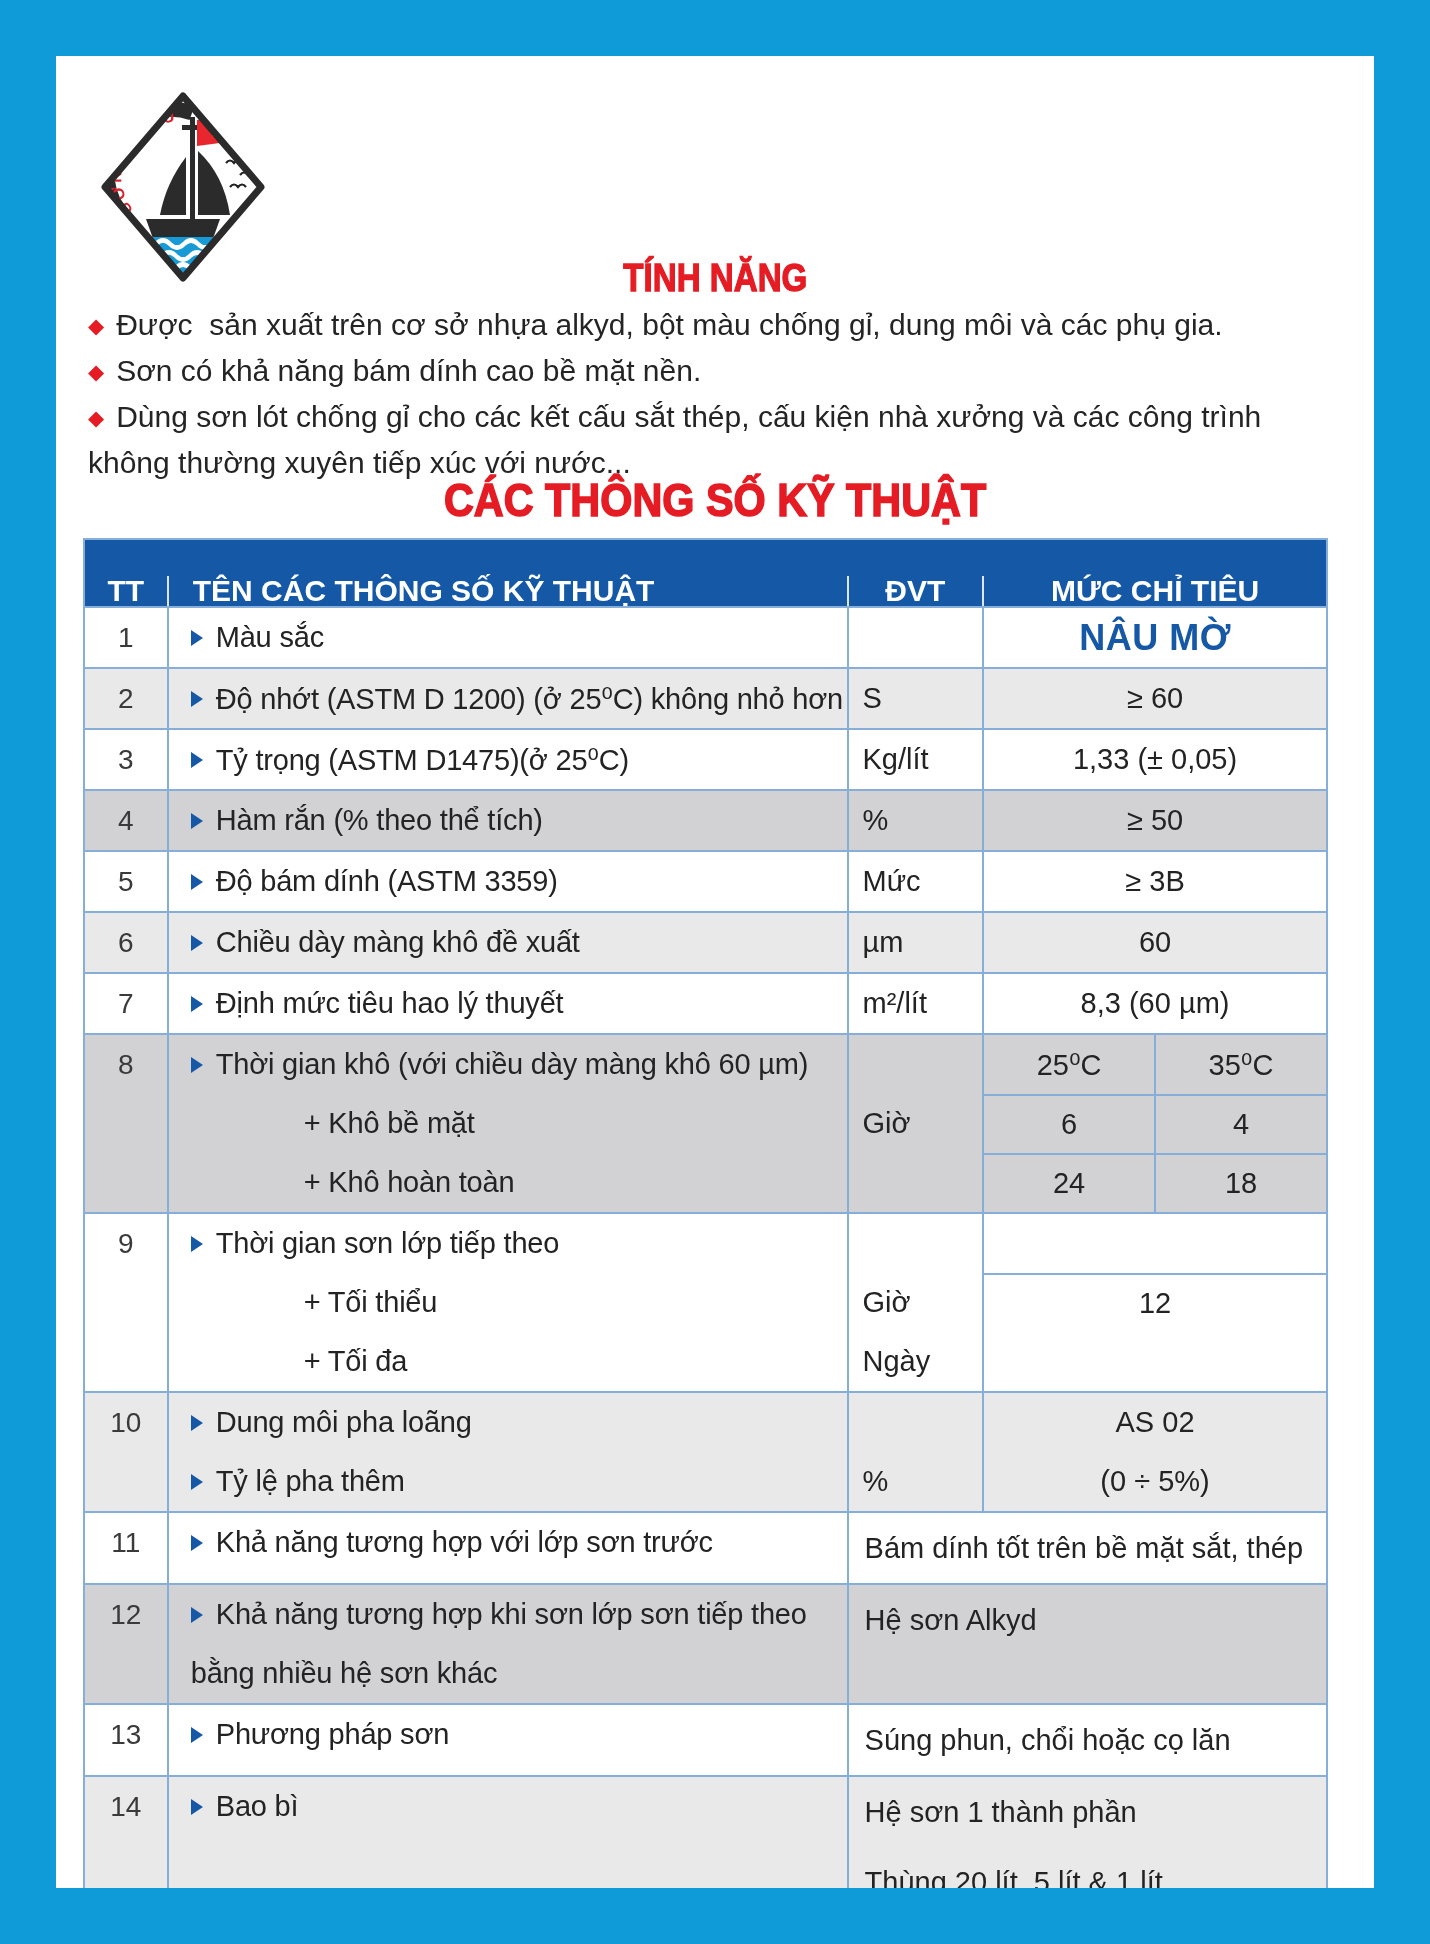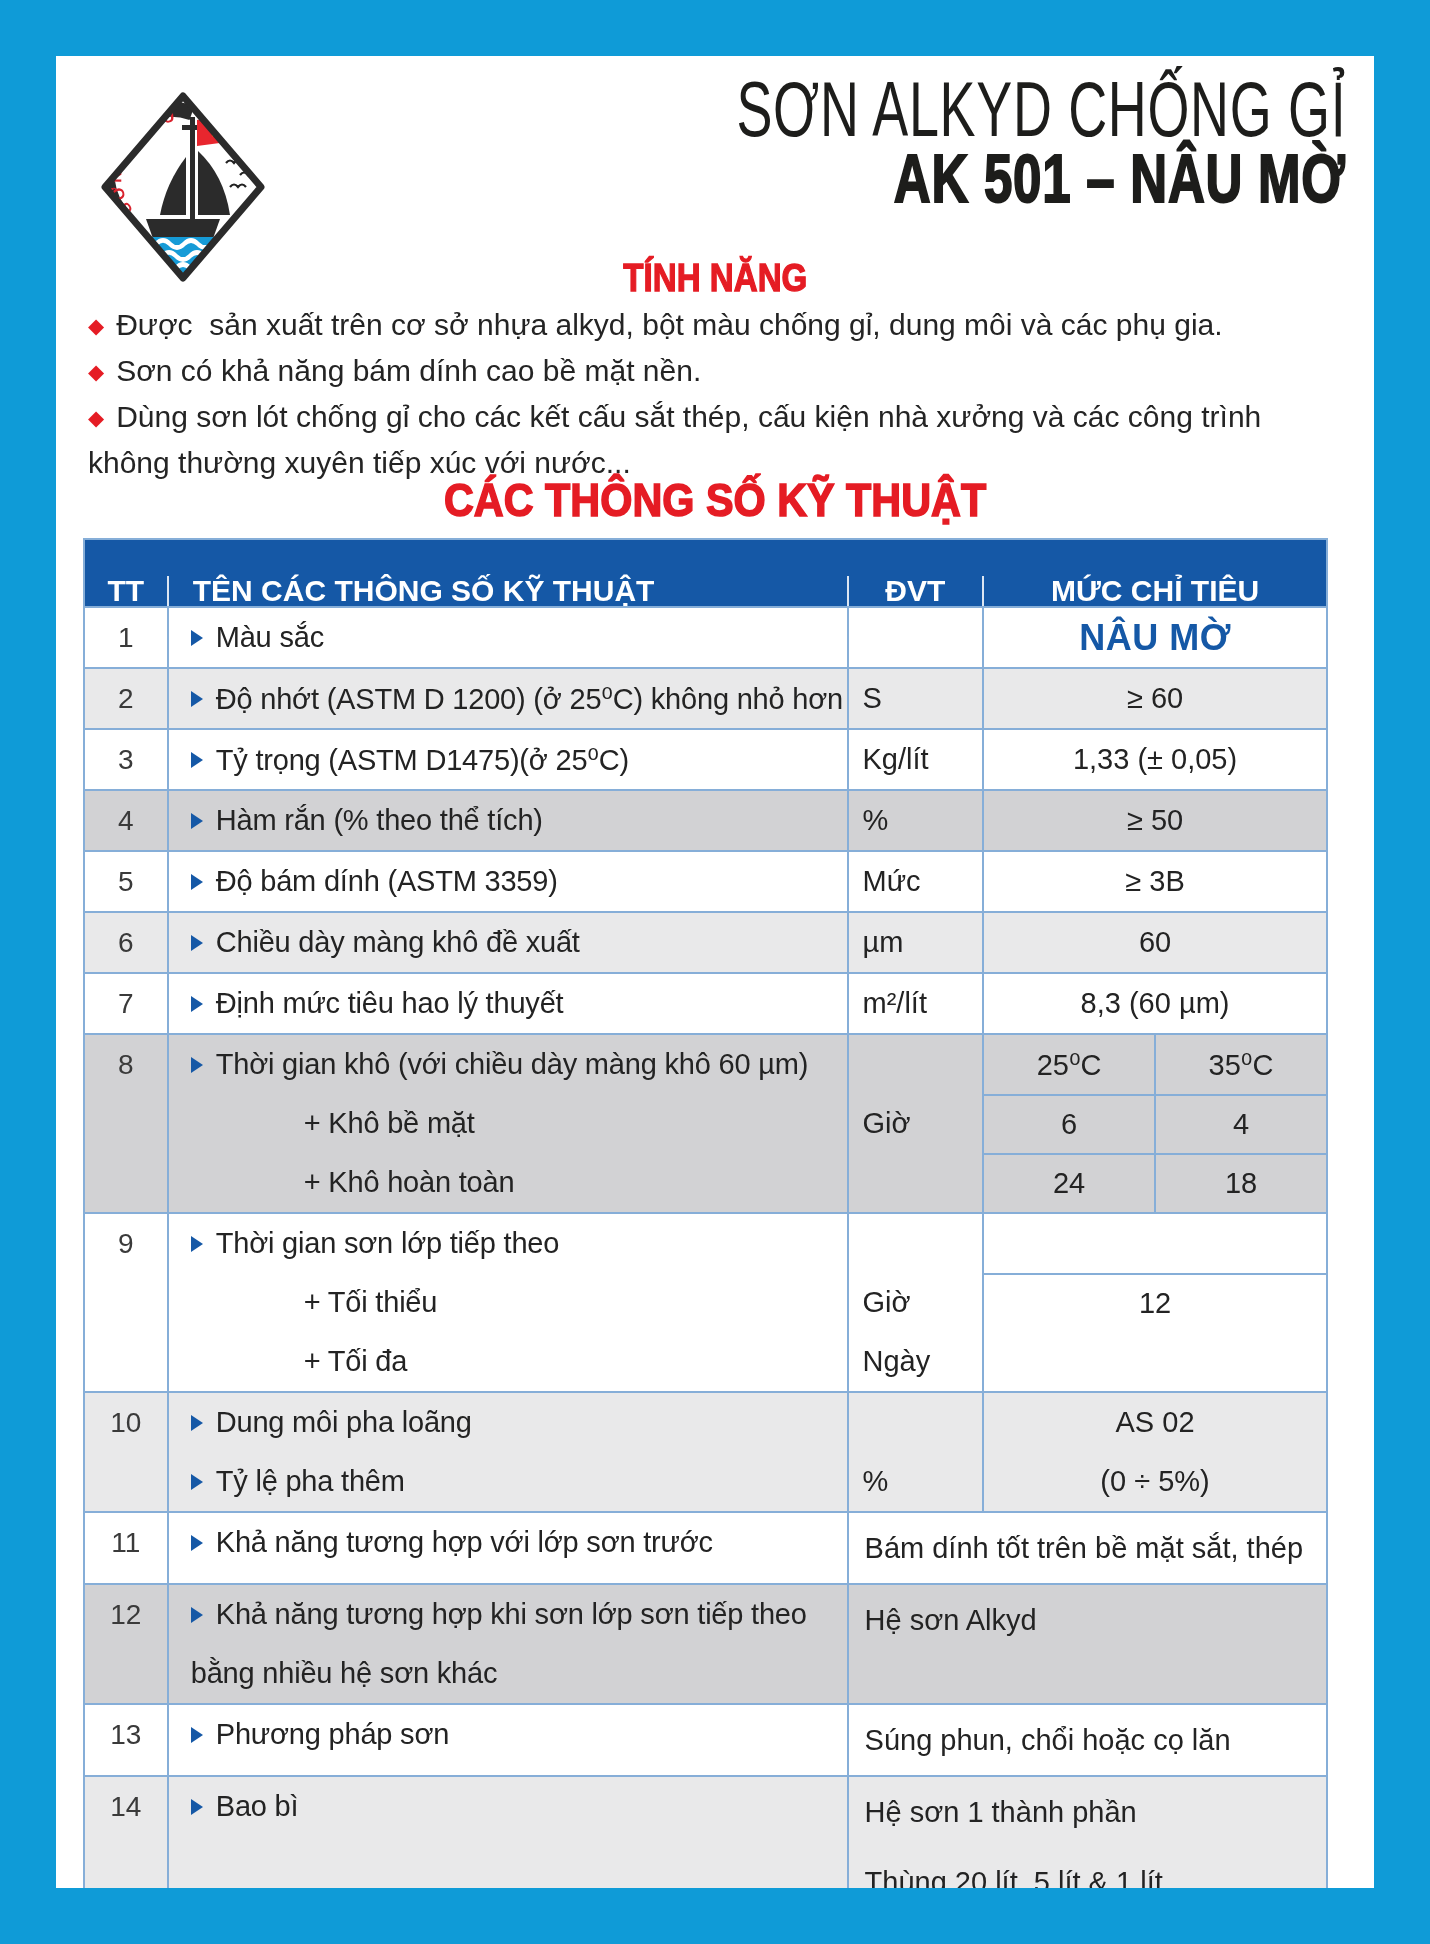--- a/index.html
+++ b/index.html
@@ -113,24 +113,20 @@
         <g>
           <rect x="0" y="146" width="166" height="46" fill="#169bd7"></rect>
           <path d="M28,153 q7,-7 14,0 q7,7 14,0 q7,-7 14,0 q7,7 14,0 q7,-7 14,0 q7,7 14,0 q7,-7 14,0" stroke="#fff" stroke-width="4.5" fill="none"></path>
           <path d="M34,165 q7,-7 14,0 q7,7 14,0 q7,-7 14,0 q7,7 14,0 q7,-7 14,0 q7,7 14,0" stroke="#fff" stroke-width="4.5" fill="none"></path>
           <path d="M48,177 q7,-7 14,0 q7,7 14,0 q7,-7 14,0 q7,7 14,0" stroke="#fff" stroke-width="4.5" fill="none"></path>
         </g>
       </g>
       <path d="M83,5 L161,96 L83,187 L5,96 Z" fill="none" stroke="#2b2b2b" stroke-width="7" stroke-linejoin="round"></path>
     </svg>
 
-    <div class="titles">
-      <div class="title-line title1"><span>SƠN ALKYD CHỐNG GỈ</span></div>
-      <div class="title-line title2"><span>AK 501 – NÂU MỜ</span></div>
-    </div>
 
     <div class="red-heading tinh-nang"><span>TÍNH NĂNG</span></div>
     <ul class="features">
         <li class="feature-item"><span class="diamond">◆</span><span class="feature-text">Được  sản xuất trên cơ sở nhựa alkyd, bột màu chống gỉ, dung môi và các phụ gia.</span></li>
         <li class="feature-item"><span class="diamond">◆</span><span class="feature-text">Sơn có khả năng bám dính cao bề mặt nền.</span></li>
         <li class="feature-item"><span class="diamond">◆</span><span class="feature-text">Dùng sơn lót chống gỉ cho các kết cấu sắt thép, cấu kiện nhà xưởng và các công trình không thường xuyên tiếp xúc với nước...</span></li>
       </ul>
 
     <div class="red-heading specs-heading"><span>CÁC THÔNG SỐ KỸ THUẬT</span></div>
     <div class="spec-table">

